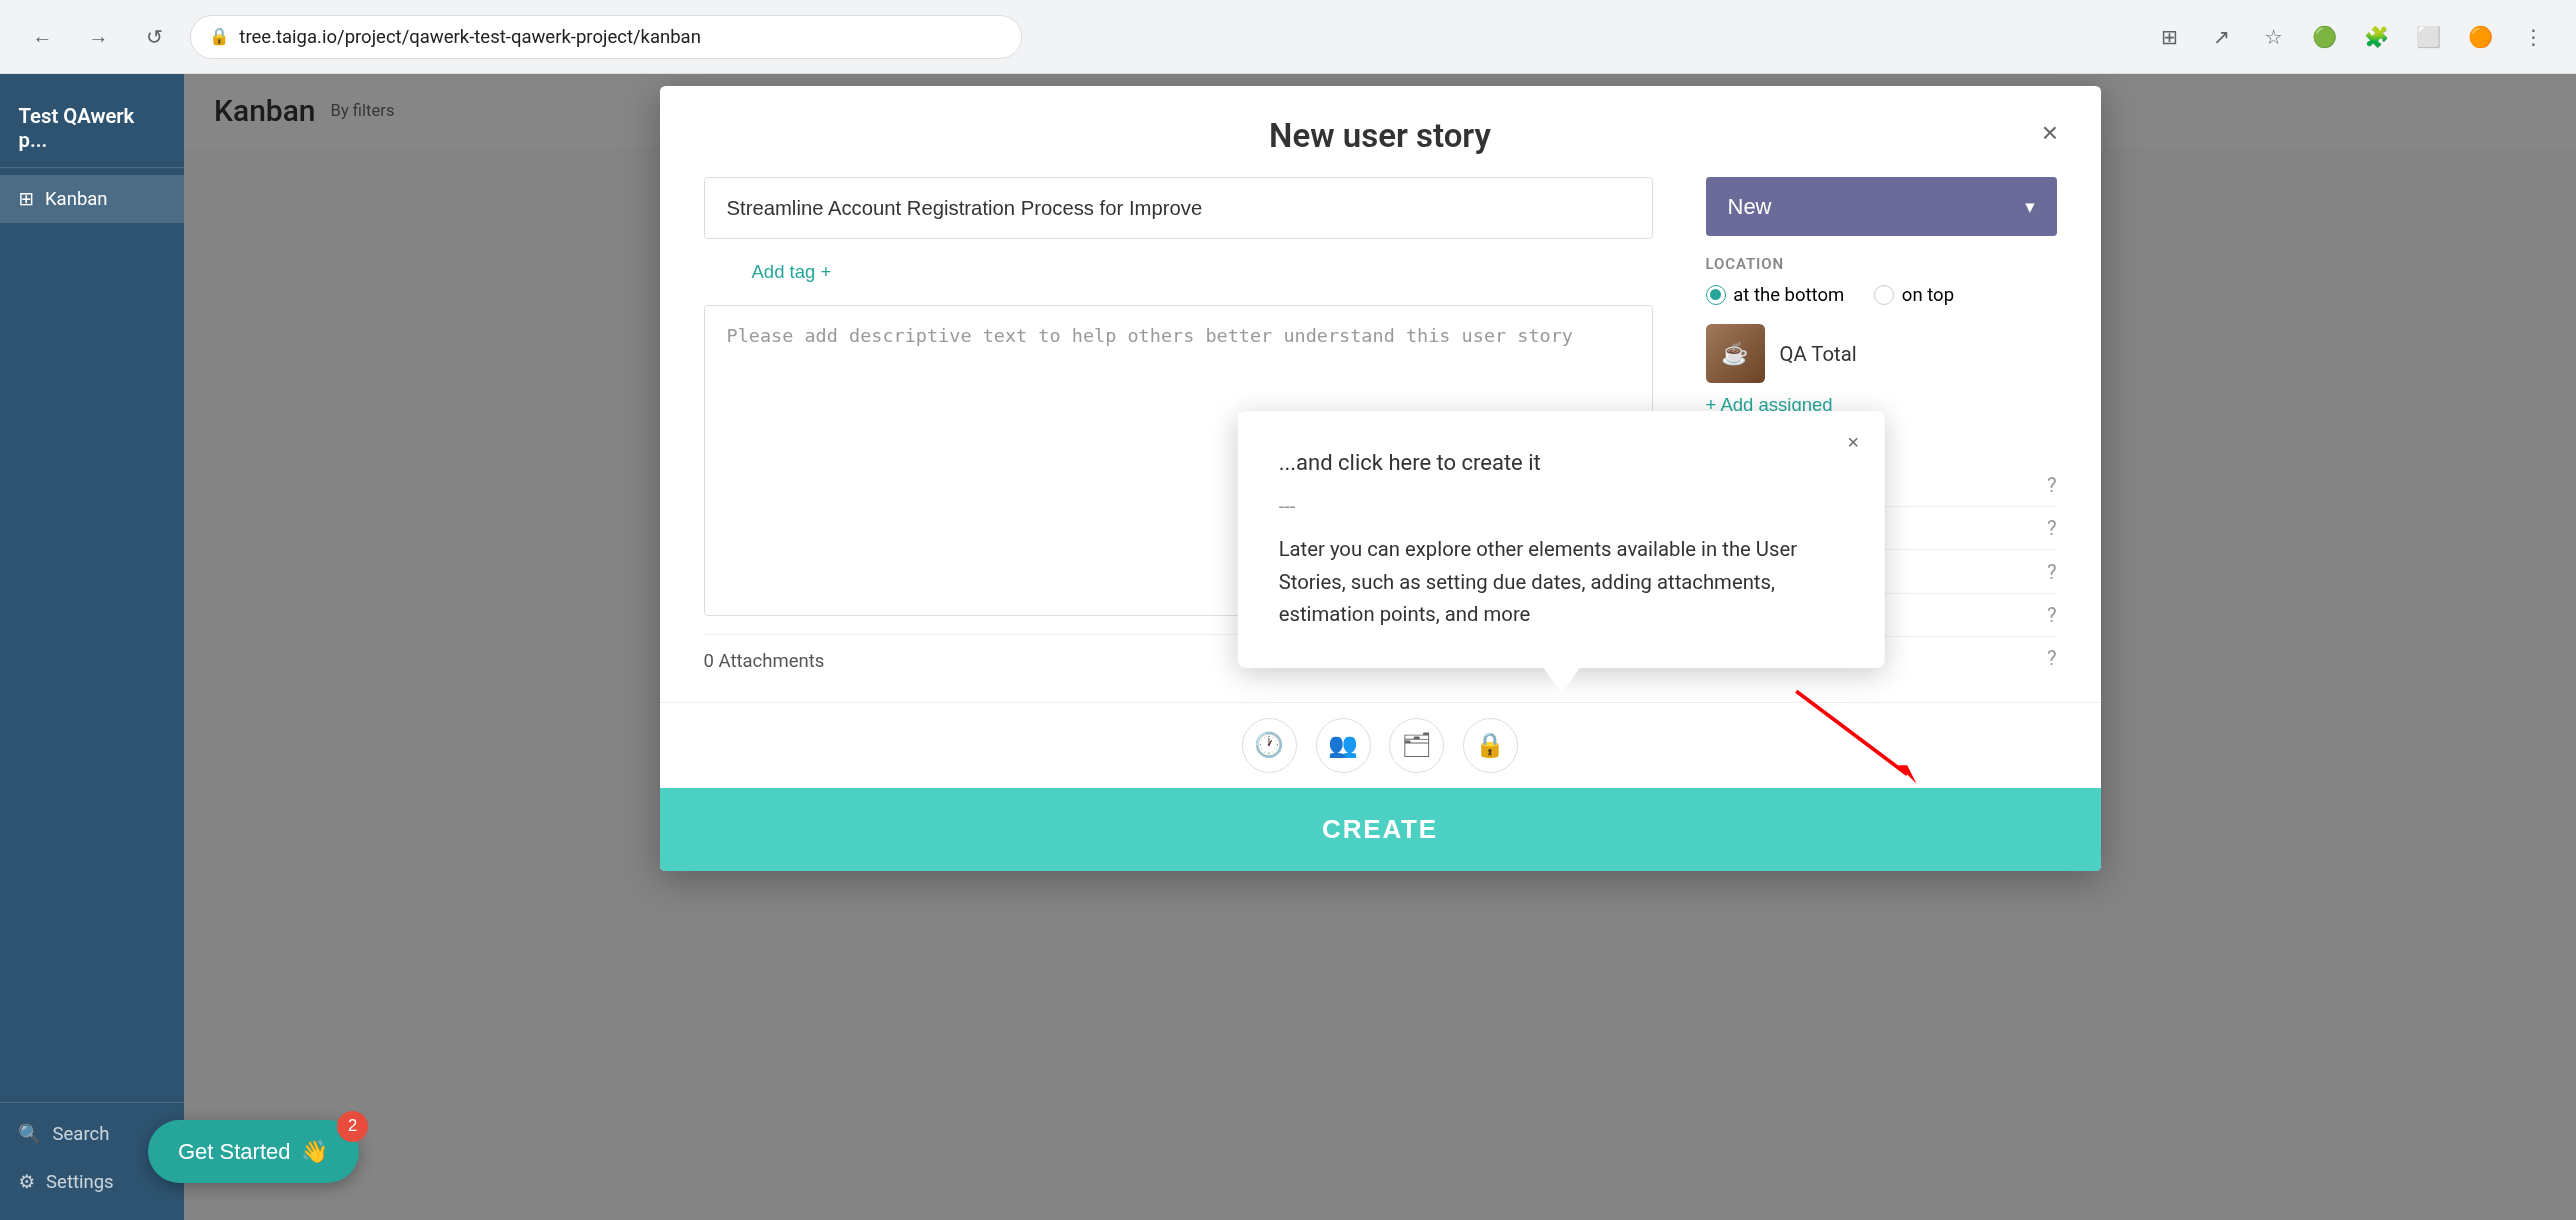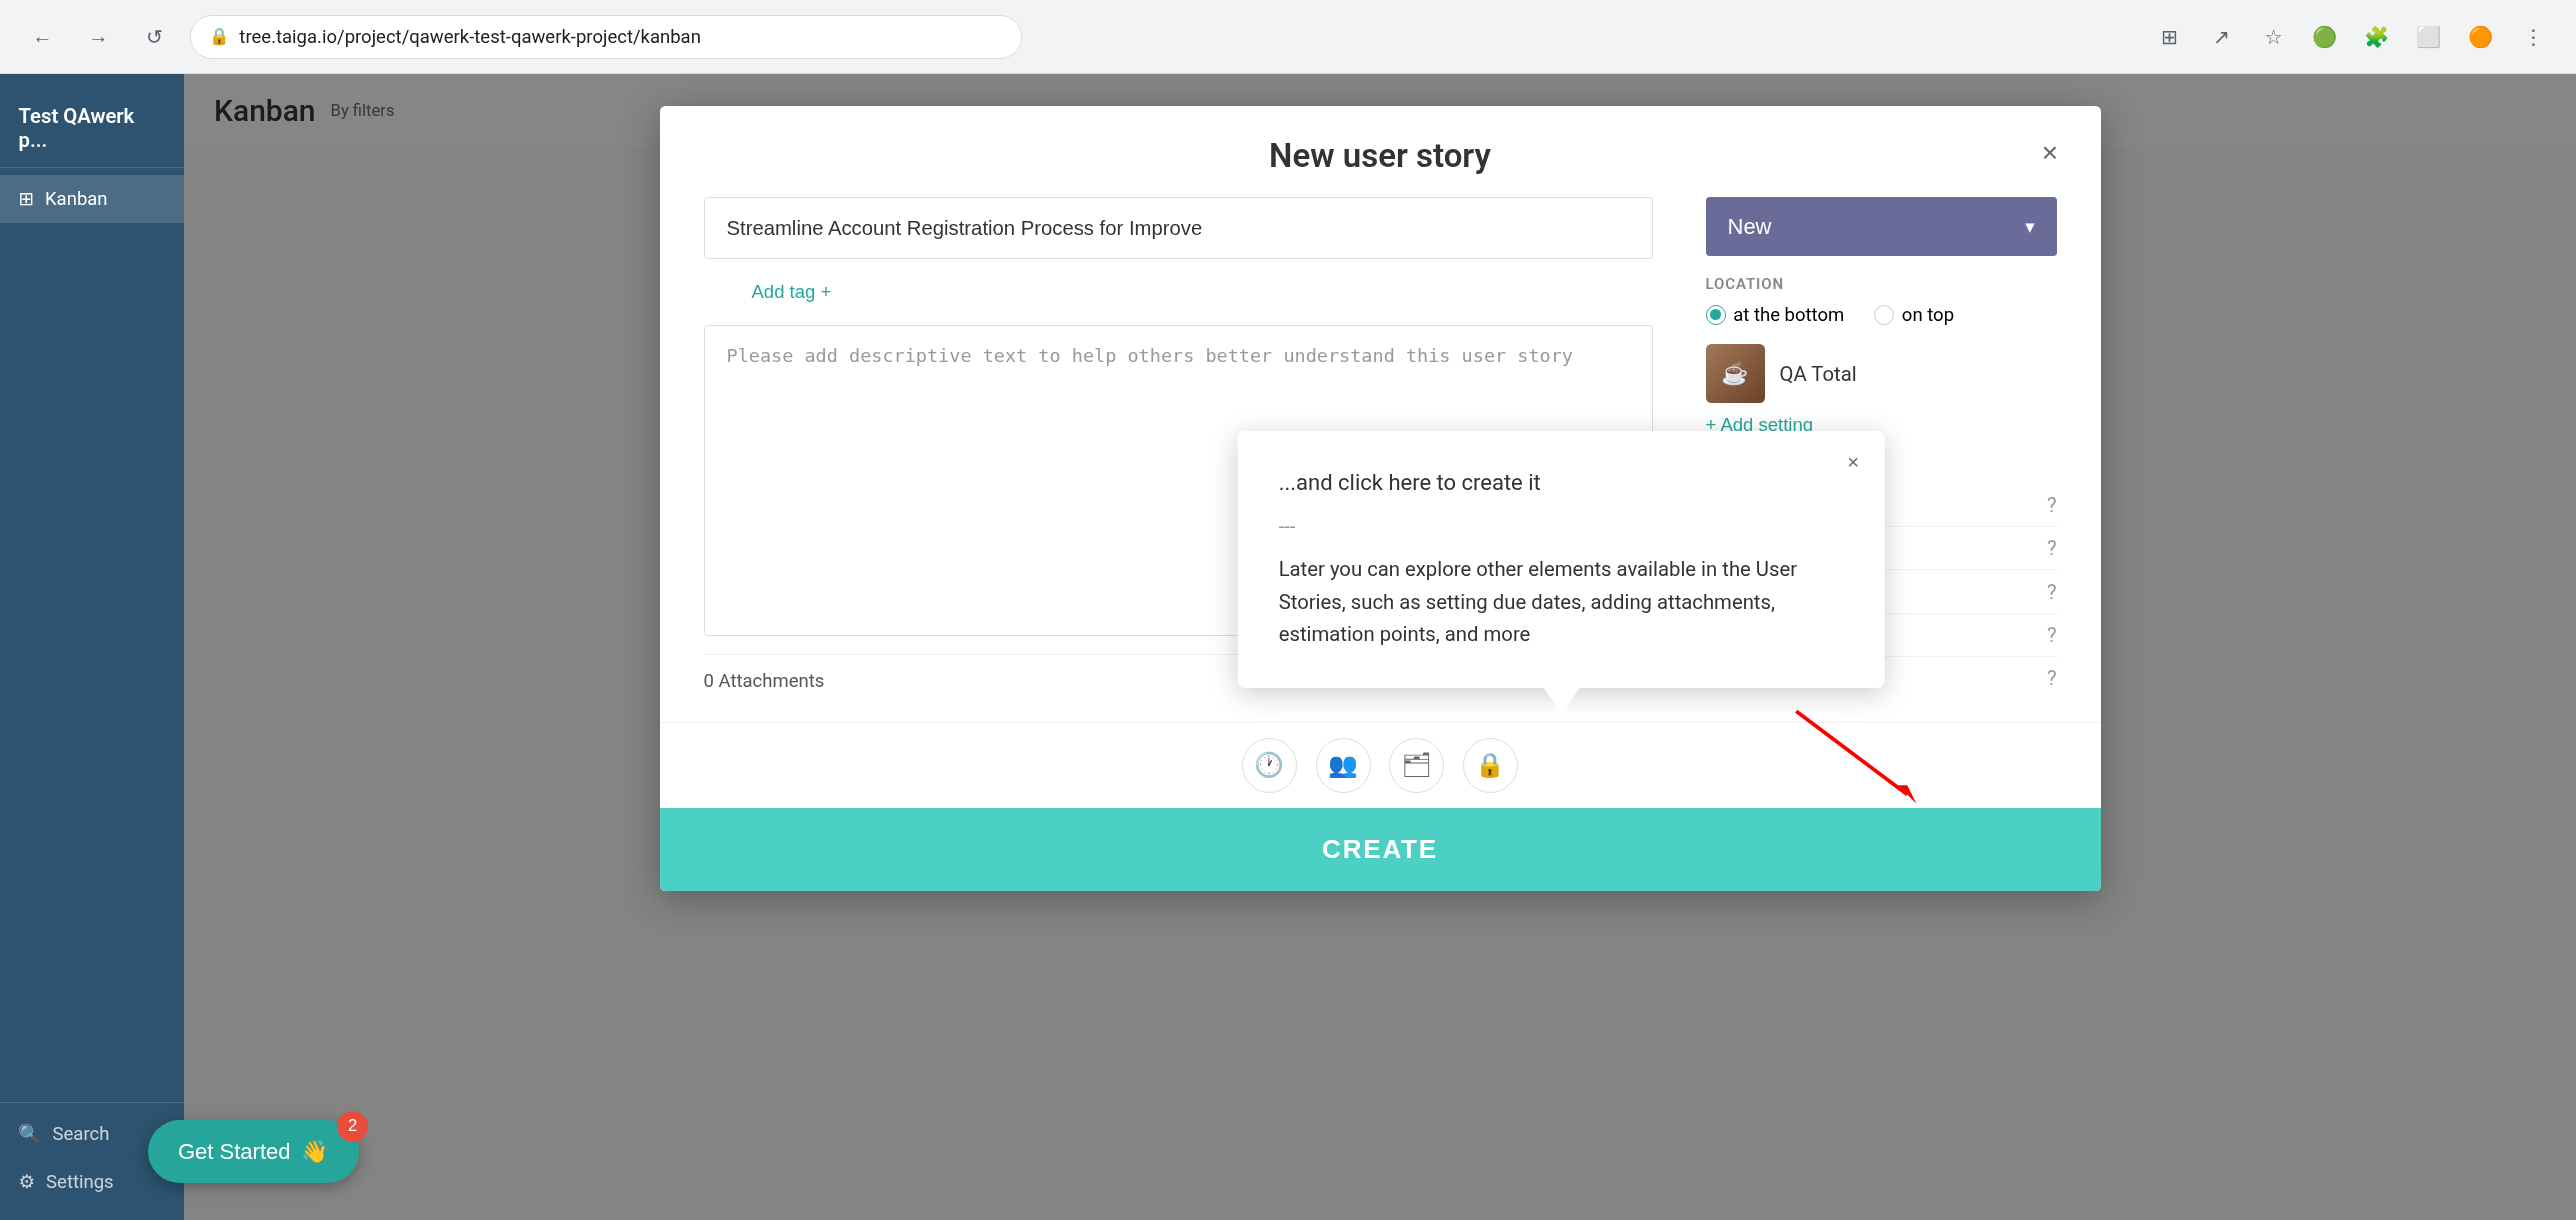--- a/index.html
+++ b/index.html
@@ -146,21 +146,21 @@
     }
 
     
     .modal-overlay {
       position: absolute;
       top: 0; left: 0; right: 0; bottom: 0;
       background: rgba(0,0,0,0.45);
       display: flex;
       align-items: flex-start;
       justify-content: center;
-      padding-top: 32px;
+      padding-top: 12px;
       z-index: 100;
     }
 
     
     .modal {
       background: white;
       width: 1441px;
       max-height: 1090px;
       border-radius: 5.5px;
       display: flex;
@@ -609,21 +609,21 @@
               </div>
             </div>
 
             <div class="assigned-section">
               <div class="assigned-user">
                 <div class="user-avatar">
                   <div class="user-avatar-img">☕</div>
                 </div>
                 <span class="user-name">QA Total</span>
               </div>
-              <button class="add-assigned-btn">+ Add setting</button>
+              <button class="add-assigned-btn">+ Add assigned</button>
             </div>
 
             <div class="points-section">
               <div class="points-label">POINTS</div>
               <div class="points-row">
                 <span>UX</span>
                 <span class="points-val">?</span>
               </div>
               <div class="points-row">
                 <span>Design</span>

